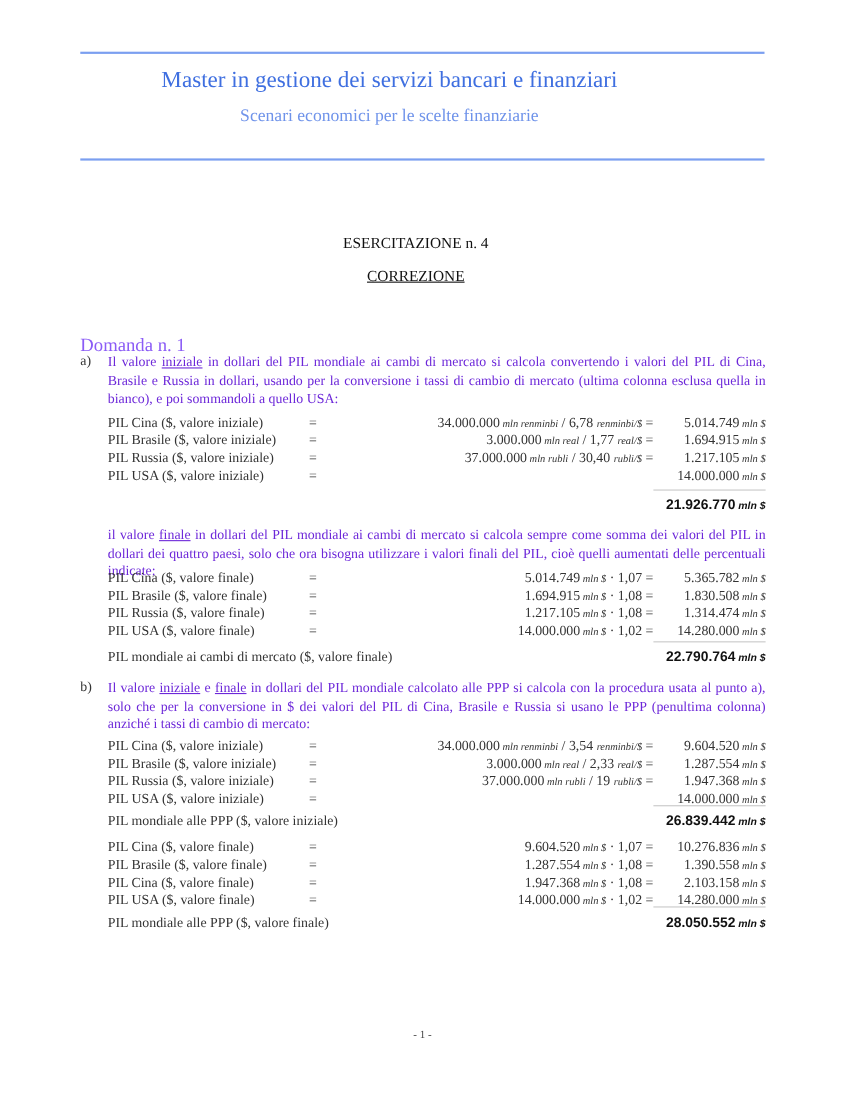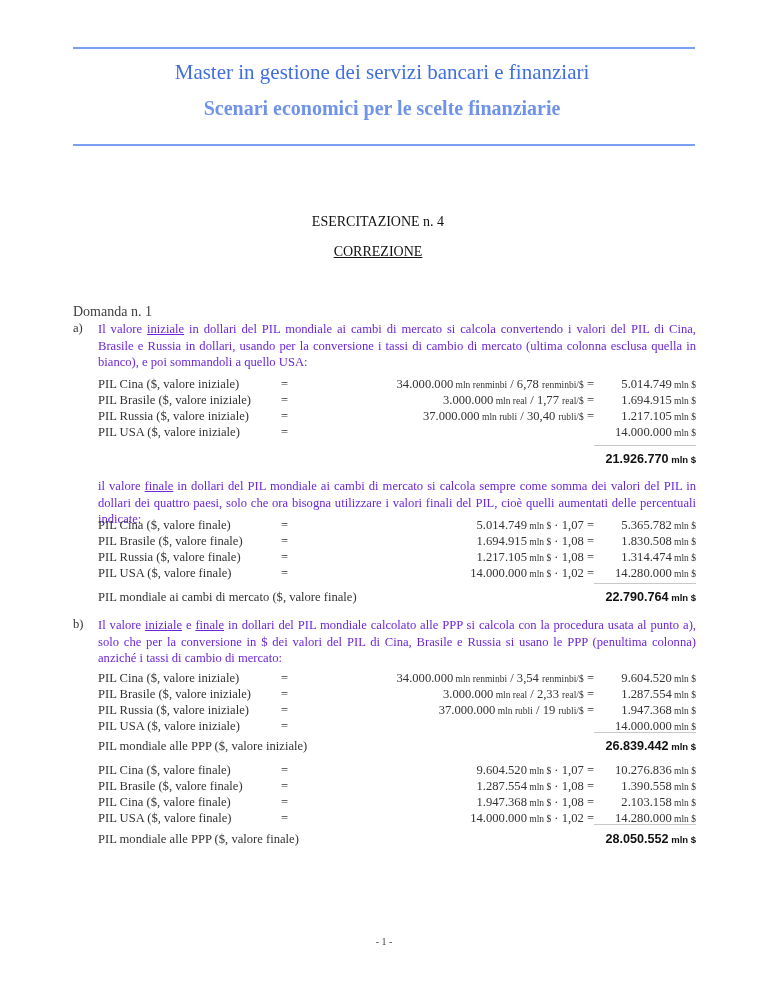--- a/index.html
+++ b/index.html
@@ -1,39 +1,39 @@
 <!DOCTYPE html>
 <html><head>
 <meta charset="utf-8">
 <style>
   html, body { margin: 0; padding: 0; background: #ffffff; }
   body { width: 768px; height: 994px; position: relative; overflow: hidden;
          font-family: "DejaVu Serif", "Liberation Serif", serif; color: #222; }
   .hr-blue { position: absolute; left: 73px; width: 622px; height: 2px; background: #7b9ff0; }
   .title { position: absolute; left: 0; width: 708px; text-align: center; color: #3f6fe0;
-           font-family: "Liberation Serif", serif; margin-left: 28px; }
+           font-family: "Liberation Serif", serif; }
   .t1 { top: 60px; font-size: 21px; }
-  .t2 { top: 97px; font-size: 20px; color: #6f93ea; font-weight: bold; }
+  .t2 { top: 97px; font-size: 16px; color: #6f93ea; }
   .ex { position: absolute; left: 0; width: 756px; text-align: center;
         font-family: "Liberation Serif", serif; color: #111; font-size: 14px; }
   .ex1 { top: 214px; }
   .ex2 { top: 244px; text-decoration: underline; }
-  .domanda { position: absolute; left: 73px; top: 304px; font-size: 14px; color: #404040;
+  .domanda { position: absolute; left: 73px; top: 304px; font-size: 17px; color: #8b5cf6;
              font-family: "Liberation Serif", serif; }
   .para { position: absolute; left: 98px; width: 598px; font-size: 12.6px; line-height: 16.5px;
           text-align: justify; font-family: "Liberation Serif", serif; color: #6d28d9; }
   .marker { position: absolute; left: 73px; font-size: 12.6px; font-family: "Liberation Serif", serif; color: #333; }
   .u { text-decoration: underline; }
   .row { position: absolute; left: 98px; width: 598px; height: 16px; font-size: 12.6px;
          font-family: "Liberation Serif", serif; color: #333; }
   .row .lbl { position: absolute; left: 0; white-space: nowrap; }
   .row .eq { position: absolute; left: 183px; }
   .row .calc { position: absolute; right: 102px; white-space: nowrap; text-align: right; }
   .row .res { position: absolute; right: 0; white-space: nowrap; text-align: right; }
-  .sm { font-size: 9.5px; }
+  .sm { font-size: 9.5px; font-style: italic; }
   .sumline { position: absolute; left: 594px; width: 102px; height: 1px; background: #c8c8c8; }
   .total { position: absolute; left: 98px; width: 598px; height: 18px; font-size: 12.6px;
            font-family: "Liberation Serif", serif; color: #333; }
   .total .lbl { position: absolute; left: 0; }
   .total .val { position: absolute; right: 0; font-family: "Liberation Sans", sans-serif;
                 font-weight: bold; color: #111; font-size: 12.6px; text-align: center; }
   .total .val .sm { font-size: 9.5px; }
   .pageno { position: absolute; top: 936px; left: 0; width: 768px; text-align: center;
             font-size: 10px; color: #444; font-family: "Liberation Serif", serif; }
 </style>

